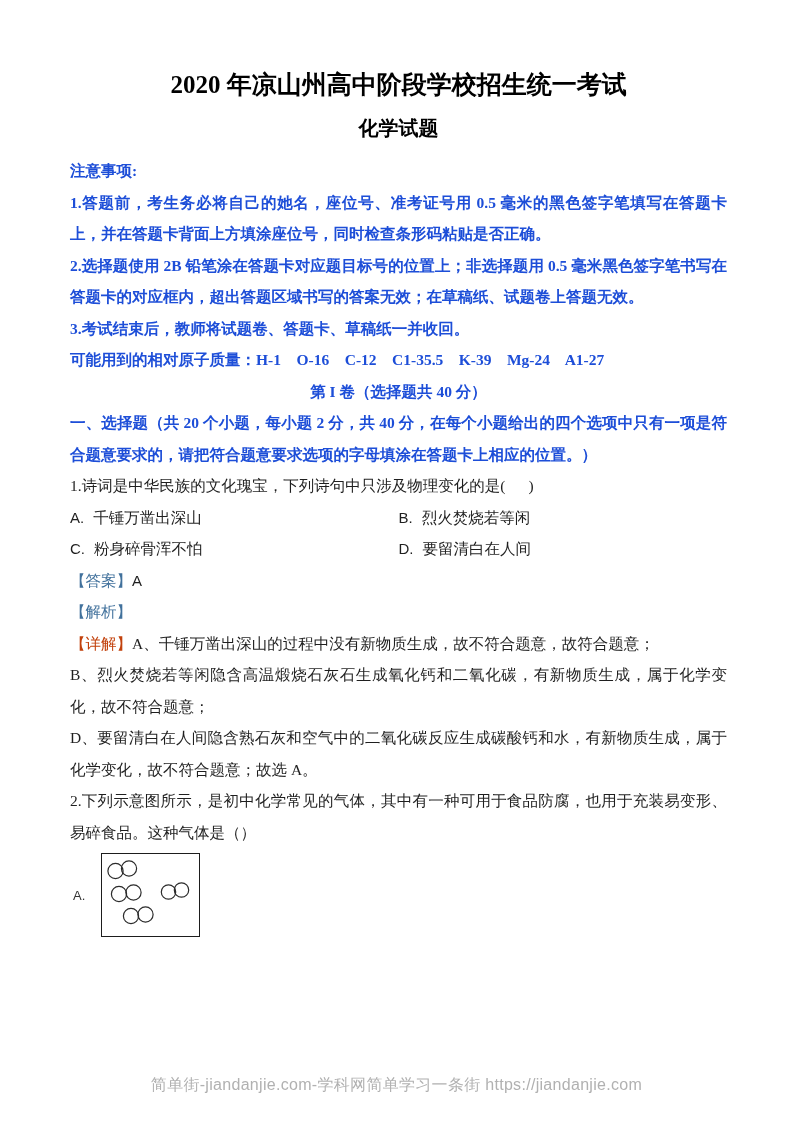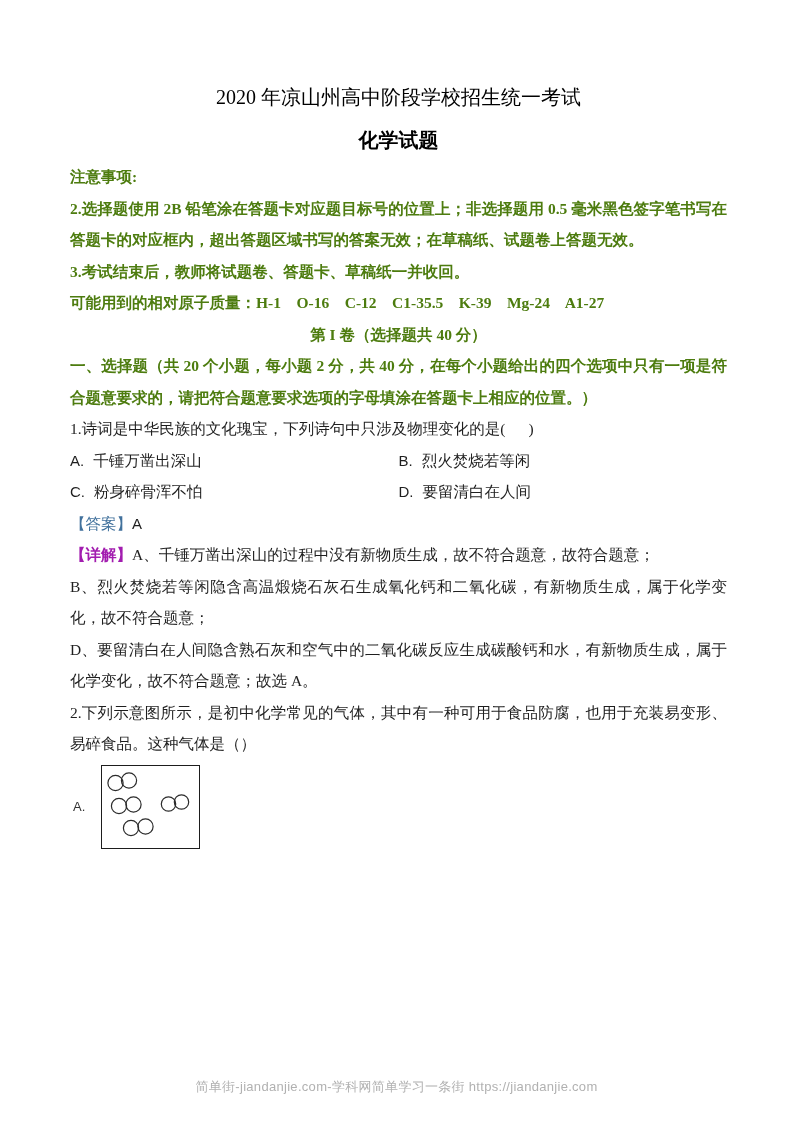--- a/index.html
+++ b/index.html
@@ -8,67 +8,68 @@
     width:793px;height:1122px;
     margin:0 auto;
     background:#ffffff;
     box-sizing:border-box;
     padding:70px 66px 0 70px;
     font-family:"Liberation Serif","DejaVu Serif",serif;
     color:#1f1f1f;
     overflow:hidden;
   }
   .title{
-    margin:12px;text-align:center;
-    font-size:20px;line-height:30px;font-weight:normal;color:#000;
+    margin:0;text-align:center;
+    font-size:25px;line-height:30px;font-weight:bold;color:#000;
   }
   .subtitle{
-    margin:13px 0 6px 0;text-align:center;
+    margin:13px 0 12px 0;text-align:center;
     font-size:20px;line-height:30px;font-weight:bold;color:#000;
   }
   .line{
     margin:0;font-size:15.5px;line-height:31.5px;
     white-space:pre-wrap;
   }
   .just{text-align:justify;}
-  .b{font-weight:bold;color:#4d7c0f;}
+  .b{font-weight:bold;color:#1d4ed8;}
   .center{text-align:center;}
   .sans{font-family:"Liberation Sans","DejaVu Sans",sans-serif;}
   .opt-row{display:flex;font-size:15.5px;line-height:31.5px;}
   .opt-cell{width:50%;display:flex;align-items:baseline;}
   .opt-label{font-family:"Liberation Sans","DejaVu Sans",sans-serif;font-size:15px;margin-right:9px;}
   .blue-label{color:#41719c;}
   .answer-letter{font-size:15px;}
-  .detail-label{color:#a21caf;font-weight:bold;}
+  .detail-label{color:#c2410c;}
   .diagram-row{display:flex;align-items:center;margin-top:5px;}
   .diagram-label{
     width:31px;font-family:"Liberation Sans","DejaVu Sans",sans-serif;
     font-size:13px;color:#333;padding-left:3px;box-sizing:border-box;
   }
   .molecule-box{
     width:97px;height:82px;border:1.5px solid #1d1d1d;background:#fff;
     display:block;
   }
   .footer{
     position:absolute;left:0;right:0;bottom:26px;
     text-align:center;
     font-family:"Liberation Sans","DejaVu Sans",sans-serif;
-    font-size:13px;letter-spacing:0.3px;
+    font-size:16px;letter-spacing:0.3px;
     color:#b1b1b1;
   }
 </style>
 </head>
 <body>
 
 <div class="page">
 
   <h1 class="title">2020 年凉山州高中阶段学校招生统一考试</h1>
   <h2 class="subtitle">化学试题</h2>
 
   <p class="line b">注意事项:</p>
+  <p class="line b just">1.答题前，考生务必将自己的她名，座位号、准考证号用 0.5 毫米的黑色签字笔填写在答题卡上，并在答题卡背面上方填涂座位号，同时检查条形码粘贴是否正确。</p>
   <p class="line b just">2.选择题使用 2B 铅笔涂在答题卡对应题目标号的位置上；非选择题用 0.5 毫米黑色签字笔书写在答题卡的对应框内，超出答题区域书写的答案无效；在草稿纸、试题卷上答题无效。</p>
   <p class="line b just">3.考试结束后，教师将试题卷、答题卡、草稿纸一并收回。</p>
   <p class="line b">可能用到的相对原子质量：H-1    O-16    C-12    C1-35.5    K-39    Mg-24    A1-27</p>
 
   <p class="line b center">第 I 卷（选择题共 40 分）</p>
   <p class="line b just">一、选择题（共 20 个小题，每小题 2 分，共 40 分，在每个小题给出的四个选项中只有一项是符合题意要求的，请把符合题意要求选项的字母填涂在答题卡上相应的位置。）</p>
 
   <p class="line">1.诗词是中华民族的文化瑰宝，下列诗句中只涉及物理变化的是(      )</p>
 
   <div class="opt-row">
@@ -86,20 +87,21 @@
       <span class="opt-label">C.</span>
       <span>粉身碎骨浑不怕</span>
     </div>
     <div class="opt-cell">
       <span class="opt-label">D.</span>
       <span>要留清白在人间</span>
     </div>
   </div>
 
   <p class="line"><span class="blue-label" style="color: rgb(65, 113, 156);">【答案】</span><span class="sans answer-letter">A</span></p>
+  <p class="line"><span class="blue-label" style="color: rgb(65, 113, 156);">【解析】</span></p>
 
   <p class="line just"><span class="detail-label">【详解】</span><span>A、千锤万凿出深山的过程中没有新物质生成，故不符合题意，故符合题意；</span></p>
   <p class="line just">B、烈火焚烧若等闲隐含高温煅烧石灰石生成氧化钙和二氧化碳，有新物质生成，属于化学变化，故不符合题意；</p>
   <p class="line just">D、要留清白在人间隐含熟石灰和空气中的二氧化碳反应生成碳酸钙和水，有新物质生成，属于化学变化，故不符合题意；故选 A。</p>
 
   <p class="line just">2.下列示意图所示，是初中化学常见的气体，其中有一种可用于食品防腐，也用于充装易变形、易碎食品。这种气体是（）</p>
 
   <div class="diagram-row">
     <span class="diagram-label">A.</span>
     <svg id="molecule-svg" class="molecule-box" xmlns="http://www.w3.org/2000/svg" width="97" height="82" viewBox="0 0 97 82">

